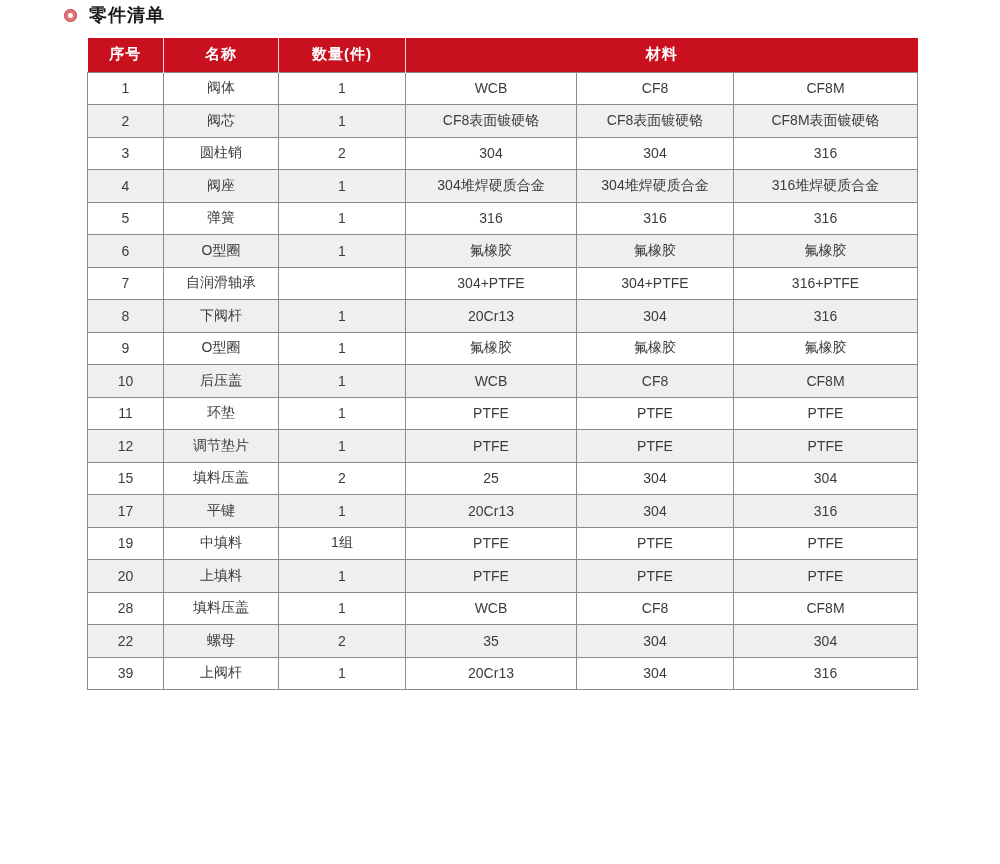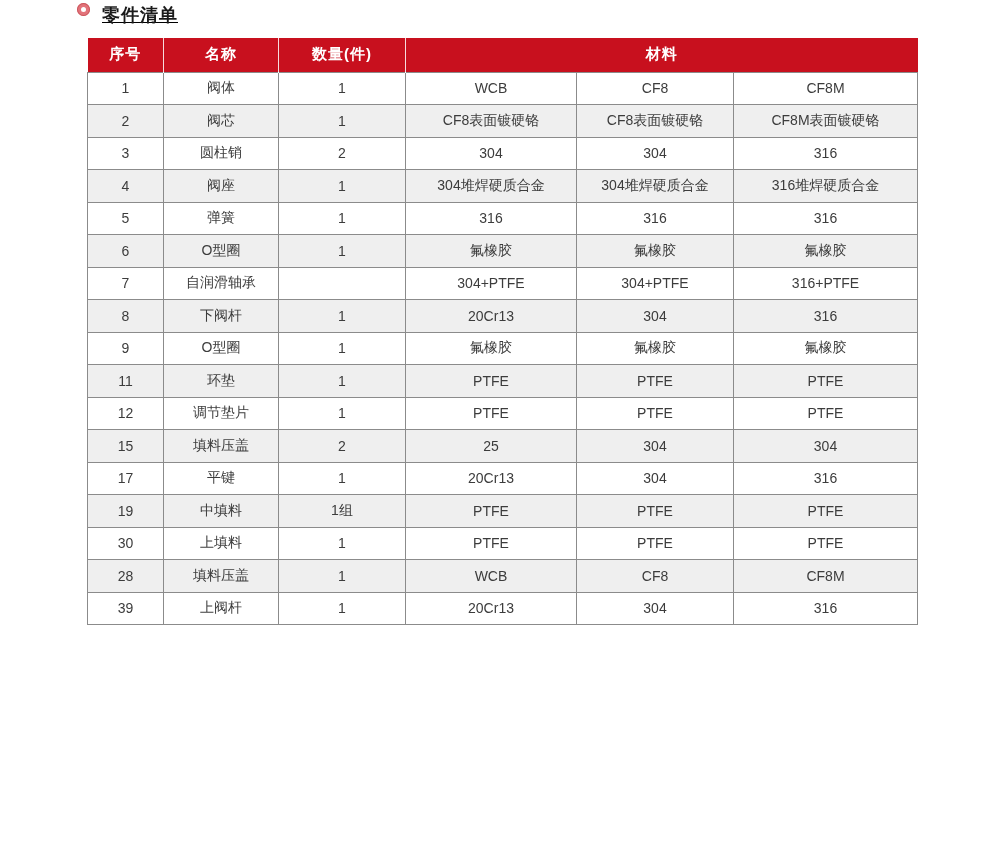--- a/index.html
+++ b/index.html
@@ -1,20 +1,20 @@
 <!DOCTYPE html>
 <html><head>
 <meta charset="utf-8">
 <style>
   * { margin:0; padding:0; box-sizing:border-box; }
   html,body { width:1000px; height:864px; background:#ffffff;
     font-family:"Liberation Sans","DejaVu Sans",sans-serif; }
   .page { position:relative; width:1000px; height:864px; background:#fff; overflow:hidden; }
 
-  .title-row { position:absolute; left:77px; top:3px; display:flex; align-items:flex-start;text-decoration:underline; }
+  .title-row { position:absolute; left:64px; top:3px; display:flex; align-items:center; }
   .bullet { width:13px; height:13px; border-radius:50%;
     background:#e2737a; box-shadow:0 0 0 1px #cb565d inset; position:relative; flex:0 0 auto; }
   .bullet::after { content:""; position:absolute; left:4px; top:4px; right:4px; bottom:4px;
     background:#fff; border-radius:50%; }
   .page-title { margin-left:12px; font-size:18px; font-weight:bold; color:#1a1a1a; letter-spacing:1px; }
 
   table.parts { position:absolute; left:87px; top:38px; width:830px;
     border-collapse:collapse; table-layout:fixed; }
   thead th { background:#c8101e; color:#ffffff; font-size:15px; font-weight:bold;
     height:34px; text-align:center; border-left:1px solid rgba(255,255,255,0.85); letter-spacing:1px; }
@@ -117,20 +117,28 @@
         </tr>
         <tr>
           <td>9</td>
           <td>O型圈</td>
           <td>1</td>
           <td>氟橡胶</td>
           <td>氟橡胶</td>
           <td>氟橡胶</td>
         </tr>
         <tr>
+          <td>10</td>
+          <td>后压盖</td>
+          <td>1</td>
+          <td>WCB</td>
+          <td>CF8</td>
+          <td>CF8M</td>
+        </tr>
+        <tr>
           <td>11</td>
           <td>环垫</td>
           <td>1</td>
           <td>PTFE</td>
           <td>PTFE</td>
           <td>PTFE</td>
         </tr>
         <tr>
           <td>12</td>
           <td>调节垫片</td>
@@ -157,36 +165,44 @@
         </tr>
         <tr>
           <td>19</td>
           <td>中填料</td>
           <td>1组</td>
           <td>PTFE</td>
           <td>PTFE</td>
           <td>PTFE</td>
         </tr>
         <tr>
-          <td>30</td>
+          <td>20</td>
           <td>上填料</td>
           <td>1</td>
           <td>PTFE</td>
           <td>PTFE</td>
           <td>PTFE</td>
         </tr>
         <tr>
           <td>28</td>
           <td>填料压盖</td>
           <td>1</td>
           <td>WCB</td>
           <td>CF8</td>
           <td>CF8M</td>
         </tr>
         <tr>
+          <td>22</td>
+          <td>螺母</td>
+          <td>2</td>
+          <td>35</td>
+          <td>304</td>
+          <td>304</td>
+        </tr>
+        <tr>
           <td>39</td>
           <td>上阀杆</td>
           <td>1</td>
           <td>20Cr13</td>
           <td>304</td>
           <td>316</td>
         </tr>
       </tbody>
   </table>
 

